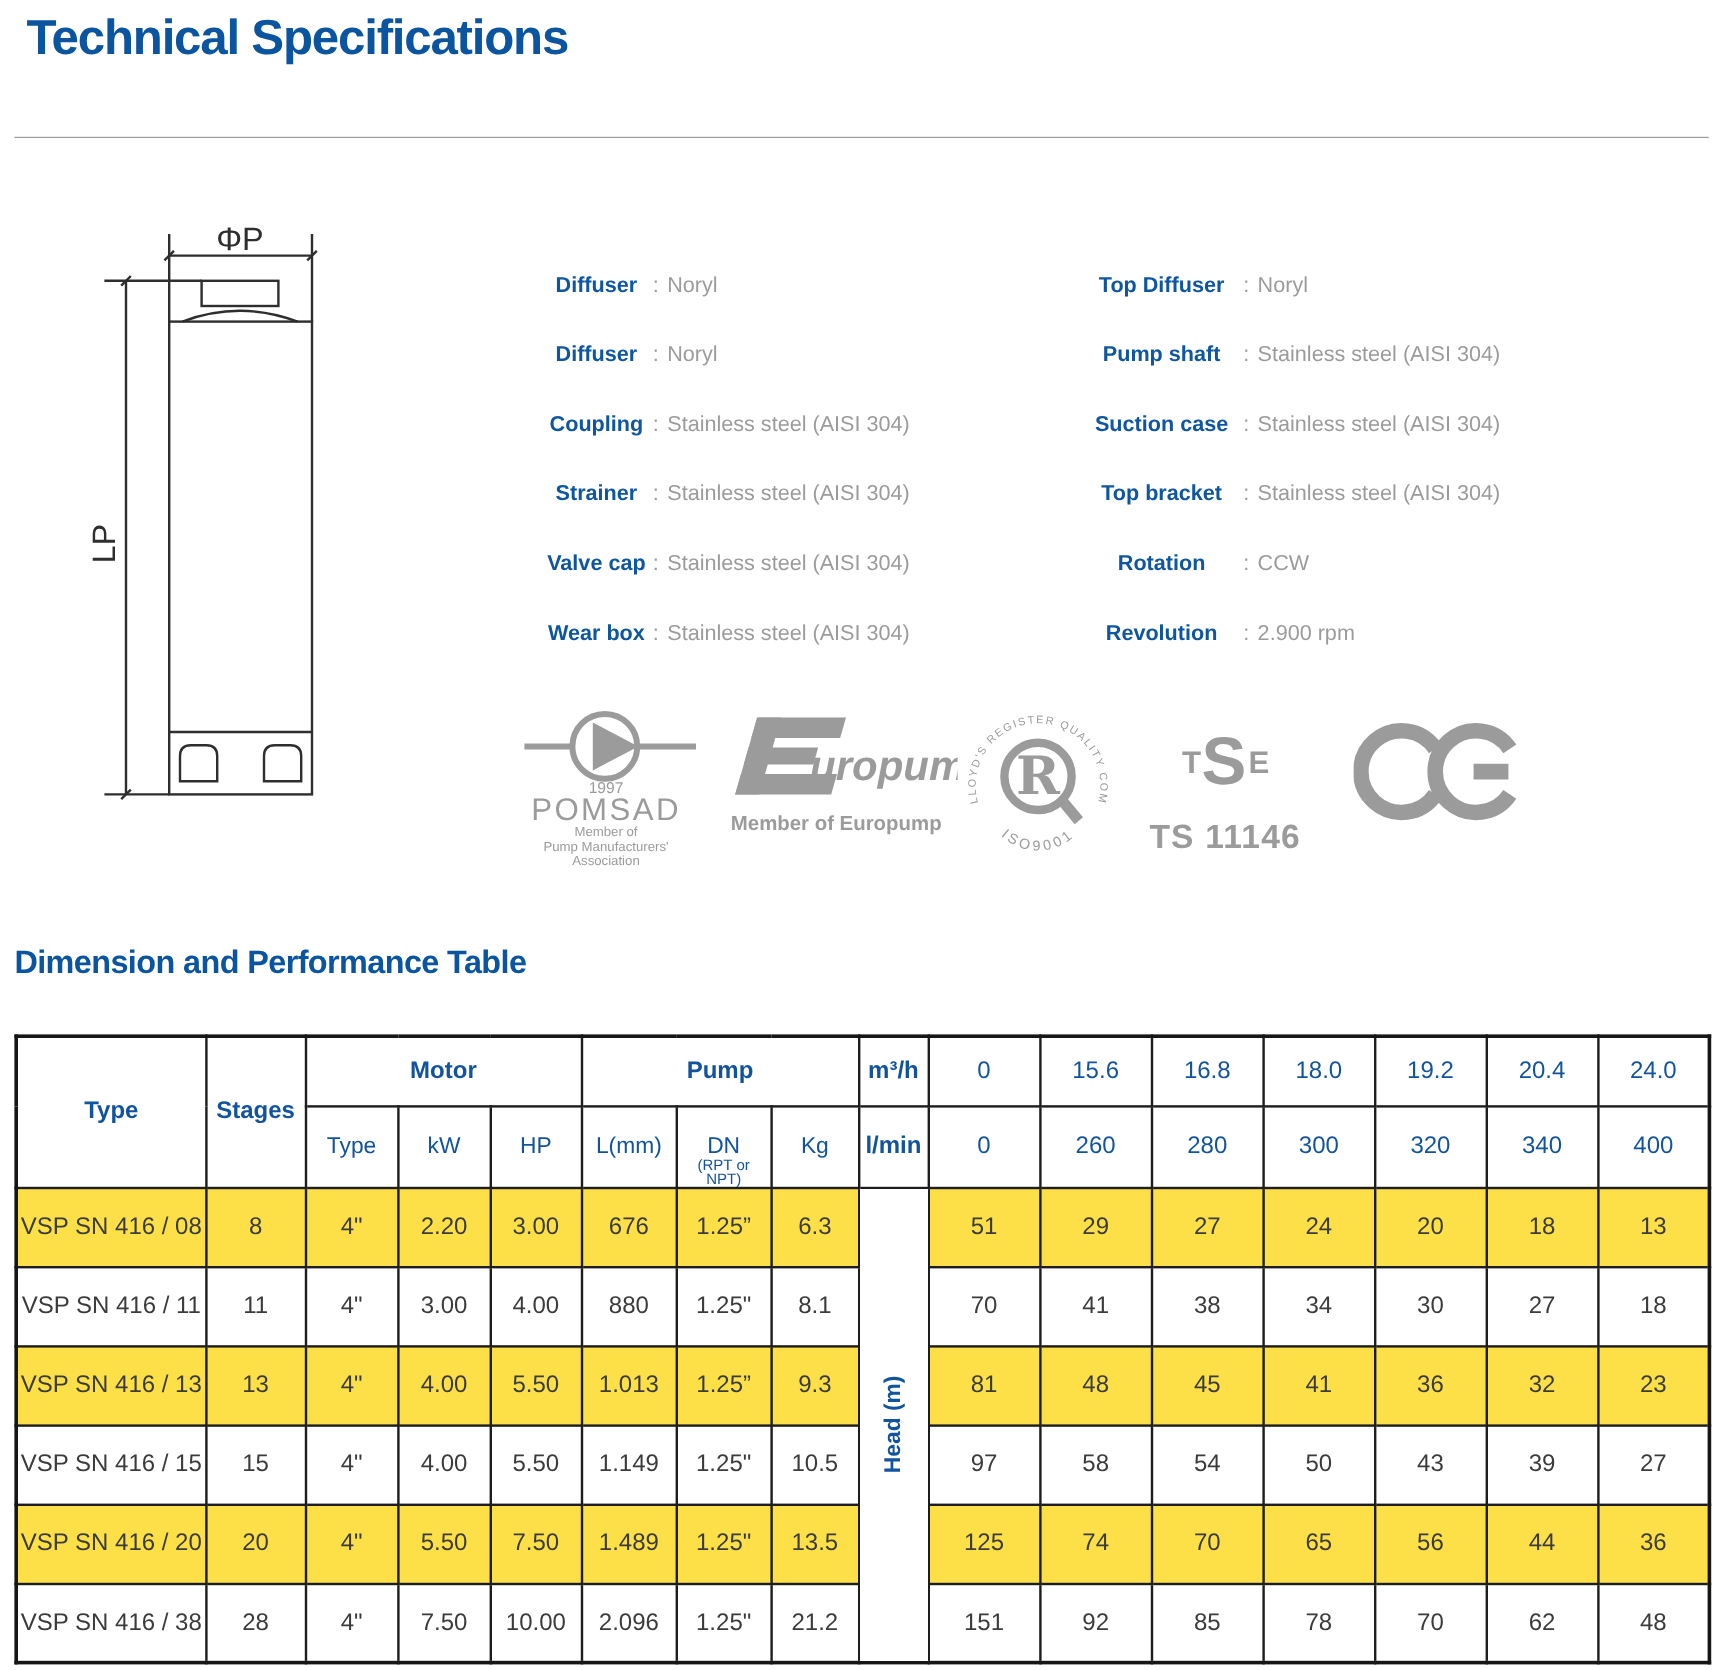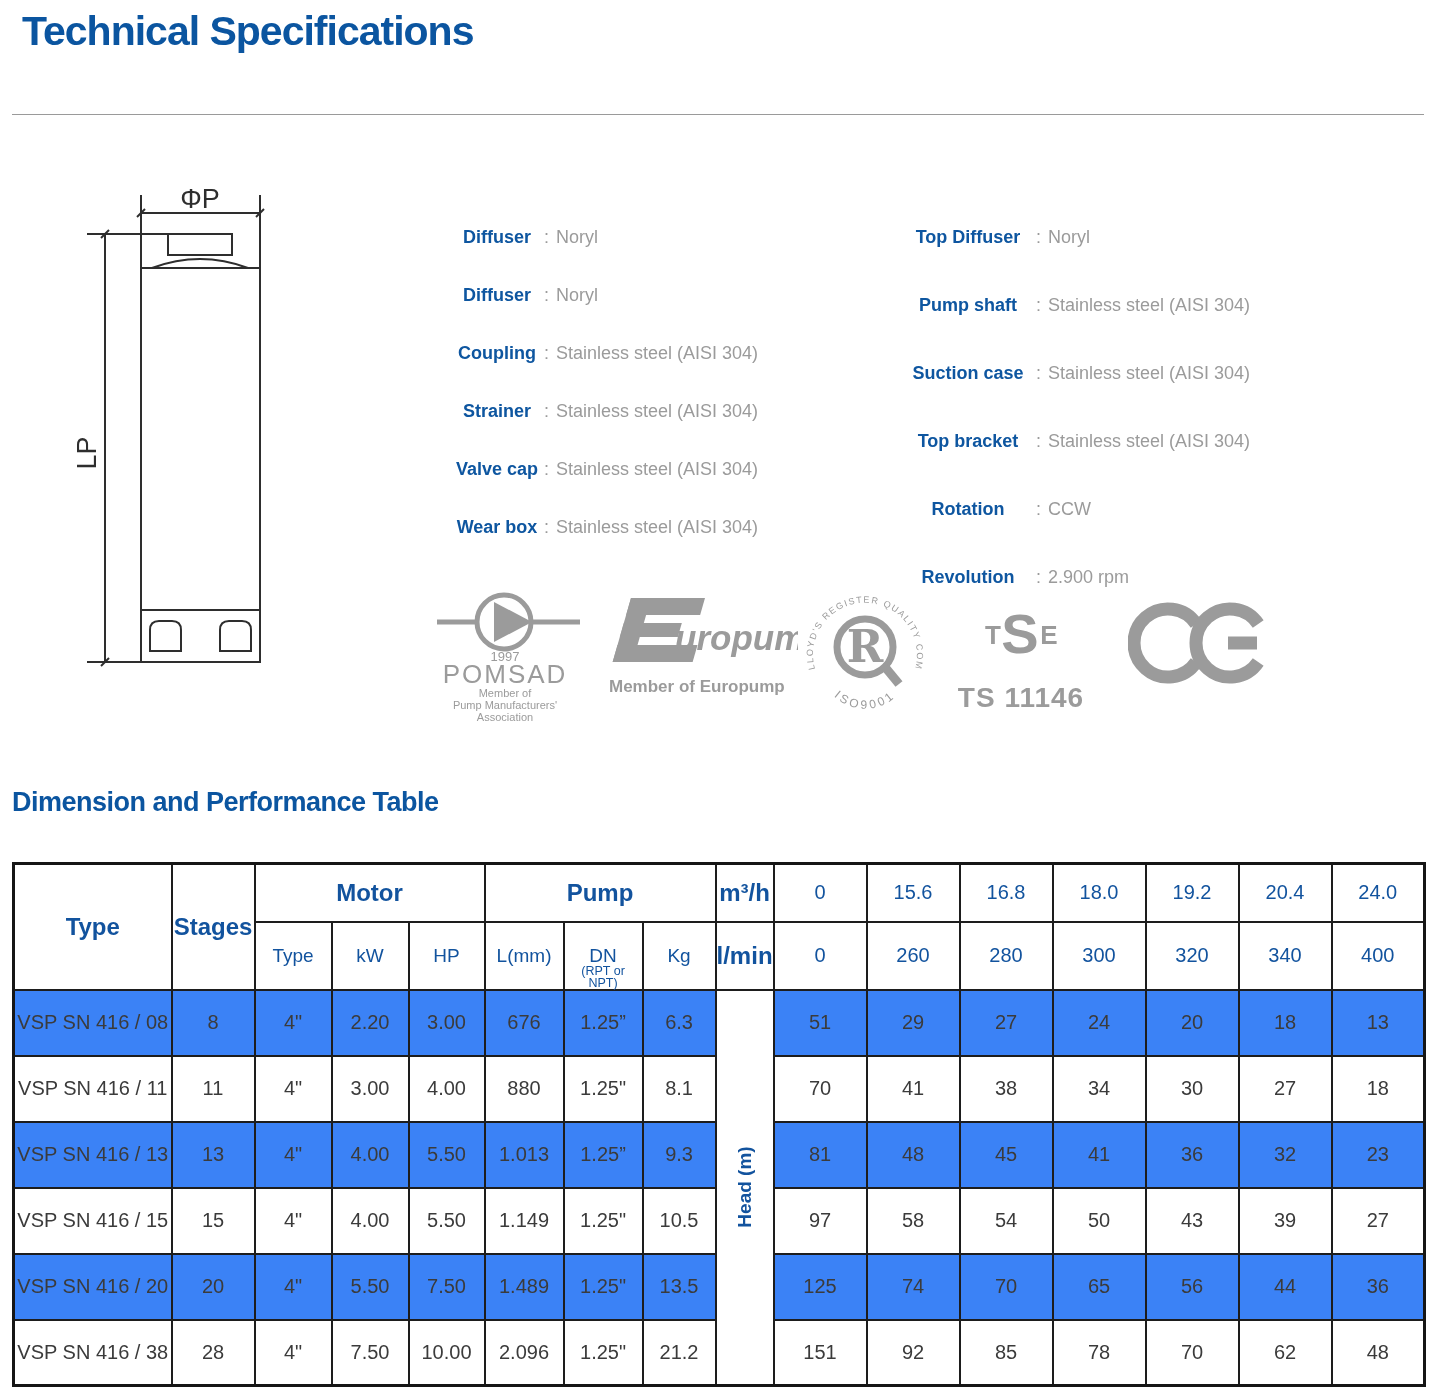--- a/index.html
+++ b/index.html
@@ -9,40 +9,40 @@
   
   #page-title{left:22px;top:8px;font-size:41px;font-weight:bold;color:#0b55a0;letter-spacing:-1px;}
   #title-rule{left:12px;right:12px;top:114px;border-top:1px solid #9a9a9a;height:0;}
 
   
   .spec-col{display:flex;flex-direction:column;text-align:center;}
   .spec-row{height:58px;display:flex;align-items:flex-start;font-size:18px;line-height:22px;}
   .spec-label{font-weight:bold;color:#0e56a0;}
   #spec-left{left:450px;top:226px;}
   #spec-left .spec-label{width:94px;}
-  #spec-right{left:900px;top:226px;gap:10px;}
+  #spec-right{left:900px;top:226px;}
   #spec-right .spec-label{width:136px;}
   .spec-colon{color:#9b9b9b;margin-right:7px;}
   .spec-value{color:#9b9b9b;}
 
   
   #table-title{left:12px;top:787px;font-size:27px;font-weight:bold;color:#0b55a0;letter-spacing:-0.5px;}
 
   
   #perf-table{left:12px;top:862px;}
   table{border-collapse:collapse;table-layout:fixed;width:1412px;border:3px solid #161616;}
   td,th{border:2px solid #1d1d1d;text-align:center;vertical-align:middle;padding:0;}
-  .hdr{color:#12539e;font-weight:bold;font-size:24px;}
+  .hdr{color:#12539e;font-weight:bold;font-size:20px;}
   .hdr-sub{color:#12539e;font-weight:normal;font-size:19px;}
   .hdr-num{color:#12539e;font-weight:normal;font-size:20px;}
   tr.h1{height:58px;} tr.h2{height:62px;} tr.body-row{height:66px;}
   .dn-small{font-size:12.5px;line-height:12px;display:block;color:#12539e;}
   .dn-main{font-size:19px;display:block;color:#12539e;line-height:18px;margin-top:24px;}
   tr.body-row td{font-size:20px;color:#3b3b3b;}
-  tr.shaded td{background:#3b82f6;}
+  tr.shaded td{background:#fde047;}
   td.head-cell{background:#fff !important;position:relative;}
   td.head-cell span{position:absolute;top:50%;left:50%;transform:translate(-50%,-50%) rotate(-90deg);white-space:nowrap;color:#12539e;font-weight:bold;font-size:19px;}
 
   
   .logo text{fill:#9b9b9b;}
   .logo path,.logo line,.logo circle,.logo polyline{stroke:#9b9b9b;}
   .logo .fillshape{fill:#9b9b9b;stroke:none;}
 </style>
 </head>
 <body>

